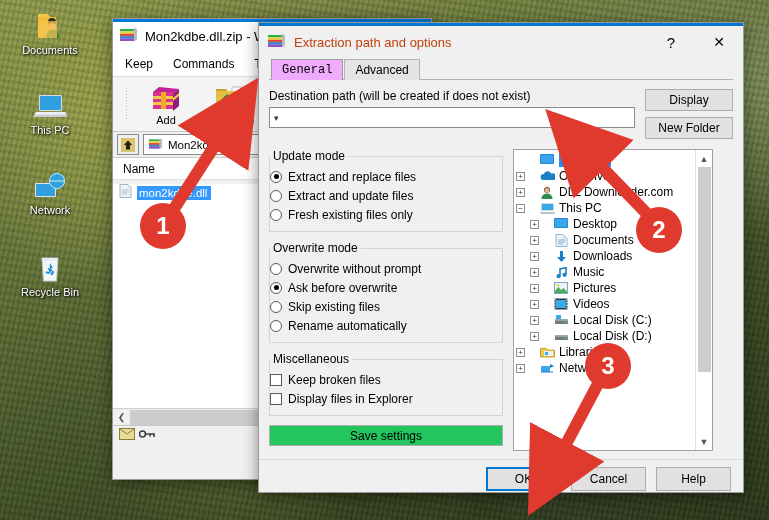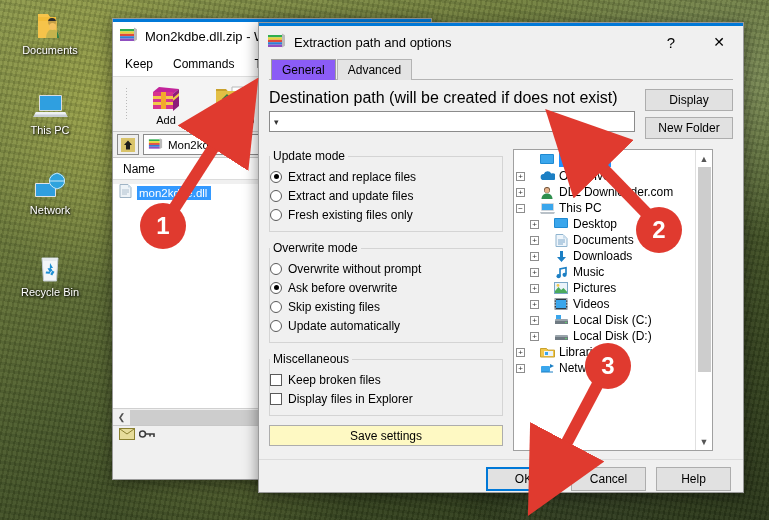--- a/index.html
+++ b/index.html
@@ -68,52 +68,52 @@
   .filerow { height:17px; display:flex; align-items:center; gap:5px; padding-left:6px; margin-top:4px; }
   .filerow .sel { background:#3399ff; color:#fff; padding:1px 4px 1px 2px; font-size:11.5px; display:flex; align-items:center; gap:4px; }
   #winrar .hscroll { height:17px; background:#f0f0f0; border-top:1px solid #d0d0d0; display:flex; align-items:center;}
   .hs-arrow{width:17px;height:15px;display:flex;align-items:center;justify-content:center;font-size:9px;color:#505050;background:#f0f0f0;}
   .hs-track{flex:1;height:15px;background:#cdcdcd;}
   #winrar .statusbar { height:20px; background:#f0f0f0; border-top:1px solid #c8c8c8; display:flex; align-items:center; gap:4px; padding-left:6px;}
 
   
   #extract { left:258px; top:22px; width:486px; height:471px; background:#f0f0f0; }
   #extract .dlg-title { height:32px; display:flex; align-items:center; padding:0 4px 0 8px; gap:8px; background:#f0f0f0;}
-  #extract .dlg-title .t { font-size:13px; color:#000000; flex:1; }
+  #extract .dlg-title .t { font-size:13px; color:#c2410c; flex:1; }
   .capbtn { width:40px; height:30px; display:flex; align-items:center; justify-content:center; color:#000;}
   .capbtn.q { font-size:15px; }
   .capbtn.x { font-size:14px; }
   #extract .body { padding:0 10px 0 10px; position:relative; height:439px; }
 
   .tabs { display:flex; align-items:flex-end; height:22px; margin-left:2px; }
   .tab { padding:3px 10px 3px 10px; font-size:12px; border:1px solid #b4b4b4; border-bottom:none; background:#e4e4e4; color:#000; margin-right:1px;}
-  .tab.active { background:#8b5cf6; border-color:#9d9d9d; position:relative; z-index:2; }
+  .tab.active { background:#f0abfc; border-color:#9d9d9d; position:relative; z-index:2;font-family:Liberation Mono, monospace; }
   .tabline { height:1px; background:#b4b4b4; margin-top:-1px; }
 
   .content { display:flex; gap:10px; padding-top:10px; }
   .leftcol { width:234px; }
   .rightcol { width:200px; }
 
-  .destlabel { font-size:16px; color:#000; margin-bottom:4px; }
+  .destlabel { font-size:12px; color:#000; margin-bottom:4px; }
   .combo { flex:1; height:21px; background:#fff; border:1px solid #8b8b8b; display:flex; align-items:center; padding:0 4px; font-size:12px; }
   .combo .txt { flex:1; white-space:nowrap; overflow:hidden; }
   .chev { font-size:9px; color:#333; }
   .btncol { width:88px; display:flex; flex-direction:column; gap:6px; }
   .btn { height:22px; border:1px solid #adadad; background:#e1e1e1; font-size:12px; color:#000;
          display:flex; align-items:center; justify-content:center; }
 
   fieldset.grp { border:1px solid #d4d4d4; margin:0 0 9px 0; padding:4px 8px 7px 0; }
   fieldset.grp legend { font-size:12px; padding:0 3px; color:#000; }
   .opt { display:flex; align-items:center; gap:6px; height:19px; font-size:12px; color:#000; }
   .radio { width:12px; height:12px; border:1px solid #5a5a5a; border-radius:50%; background:#fff; flex:none; position:relative; }
   .radio.on:after { content:""; position:absolute; left:2.5px; top:2.5px; width:5px; height:5px; border-radius:50%; background:#000; }
   .cbx { width:12px; height:12px; border:1px solid #5a5a5a; background:#fff; flex:none; }
   .opt.dis { color:#a8a8a8; }
   .opt.dis .cbx { border-color:#c8c8c8; background:#f4f4f4; }
-  .savebtn { height:21px; border:1px solid #adadad; background:#fef9c3; font-size:12px;
+  .savebtn { height:21px; border:1px solid #adadad; background:#22c55e; font-size:12px;
              display:flex; align-items:center; justify-content:center; margin-top:7px;}
 
   
   .tree { height:302px; border:1px solid #a0a0a0; background:#fff; display:flex; overflow:hidden; }
   .tree-items { flex:1; padding:2px 0 0 2px; position:relative; }
   .trow { display:flex; align-items:center; height:16px; font-size:12px; color:#000; white-space:nowrap; }
   .exp { width:9px; height:9px; border:1px solid #8d8d8d; background:#fff; font-size:8px; line-height:7px;
          text-align:center; color:#333; margin-right:3px; flex:none; }
   .exp.blank { border:none; background:none; }
   .dots { width:11px; height:16px; flex:none;
@@ -374,21 +374,21 @@
           <div class="opt">
             <span class="radio on"></span>
             <span>Ask before overwrite</span>
           </div>
           <div class="opt">
             <span class="radio"></span>
             <span>Skip existing files</span>
           </div>
           <div class="opt">
             <span class="radio"></span>
-            <span>Update automatically</span>
+            <span>Rename automatically</span>
           </div>
         </fieldset>
 
         <fieldset class="grp">
           <legend>Miscellaneous</legend>
           <div class="opt">
             <span class="cbx"></span>
             <span>Keep broken files</span>
           </div>
           <div class="opt">

